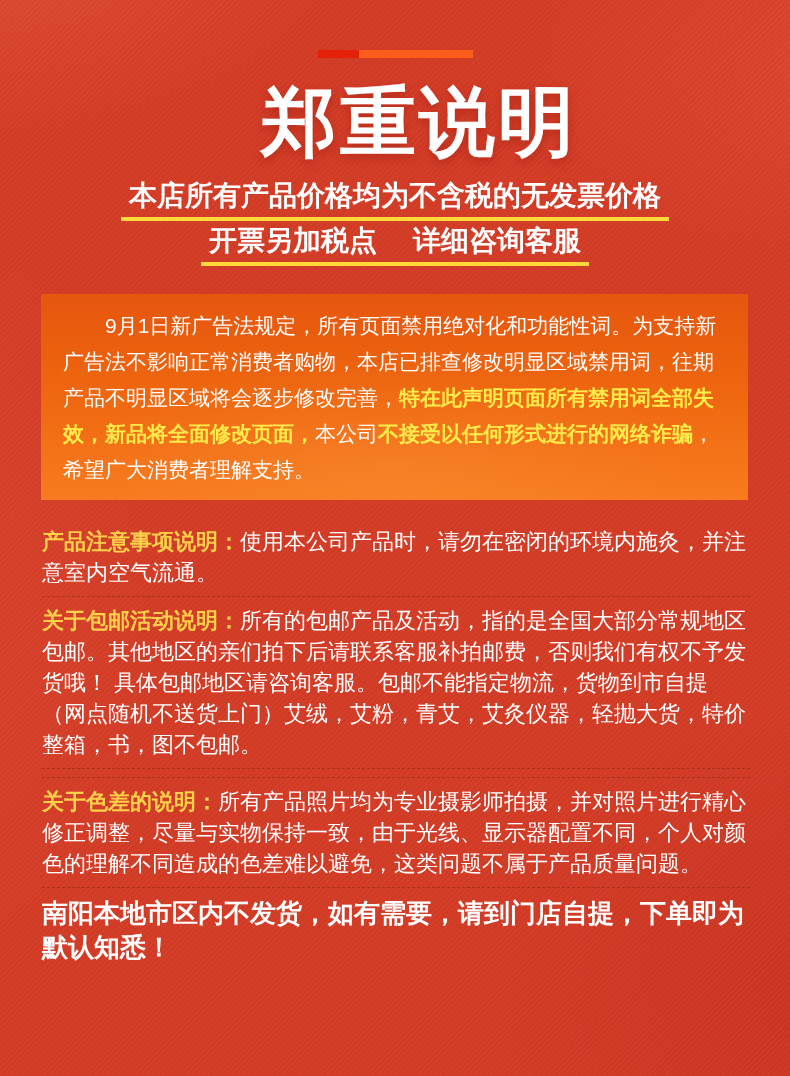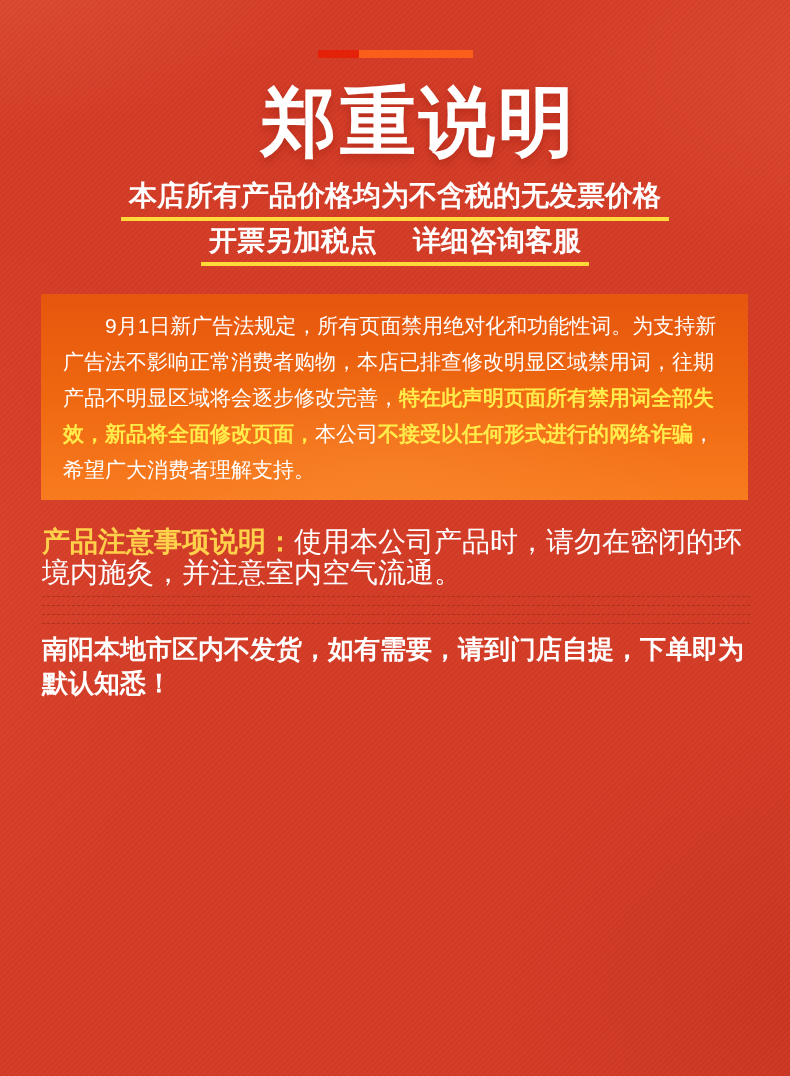--- a/index.html
+++ b/index.html
@@ -65,21 +65,21 @@
     line-height: 36px;
     font-weight: 500;
     text-indent: 2em;
     color: #ffffff;
   }
   .seg-highlight { color: #ffec4b; font-weight: 700; }
 
   .sections { margin: 26px 40px 0 42px; }
   .section {
     margin: 0;
-    font-size: 28px;
+    font-size: 22px;
     line-height: 31px;
     font-weight: 500;
     color: #ffffff;
   }
   .sec-heading {
     color: #ffd04a;
     font-weight: 700;
   }
   .divider {
     border-top: 1px dashed #a8321d;
@@ -119,24 +119,30 @@
 </div>
 
 <div class="sections">
 
   <p class="section">
     <span class="sec-heading">产品注意事项说明：</span><span class="sec-body">使用本公司产品时，请勿在密闭的环境内施灸，并注意室内空气流通。</span>
   </p>
 
   <div class="divider"></div>
 
+  <p class="section">
+    <span class="sec-heading">关于包邮活动说明：</span><span class="sec-body">所有的包邮产品及活动，指的是全国大部分常规地区包邮。其他地区的亲们拍下后请联系客服补拍邮费，否则我们有权不予发货哦！ 具体包邮地区请咨询客服。包邮不能指定物流，货物到市自提（网点随机不送货上门）艾绒，艾粉，青艾，艾灸仪器，轻抛大货，特价整箱，书，图不包邮。</span>
+  </p>
 
   <div class="divider"></div>
 
 
   <div class="divider"></div>
 
+  <p class="section">
+    <span class="sec-heading">关于色差的说明：</span><span class="sec-body">所有产品照片均为专业摄影师拍摄，并对照片进行精心修正调整，尽量与实物保持一致，由于光线、显示器配置不同，个人对颜色的理解不同造成的色差难以避免，这类问题不属于产品质量问题。</span>
+  </p>
 
   <div class="divider"></div>
 
   <p class="footer-line">南阳本地市区内不发货，如有需要，请到门店自提，下单即为默认知悉！</p>
 
 </div>
 
 </body></html>

